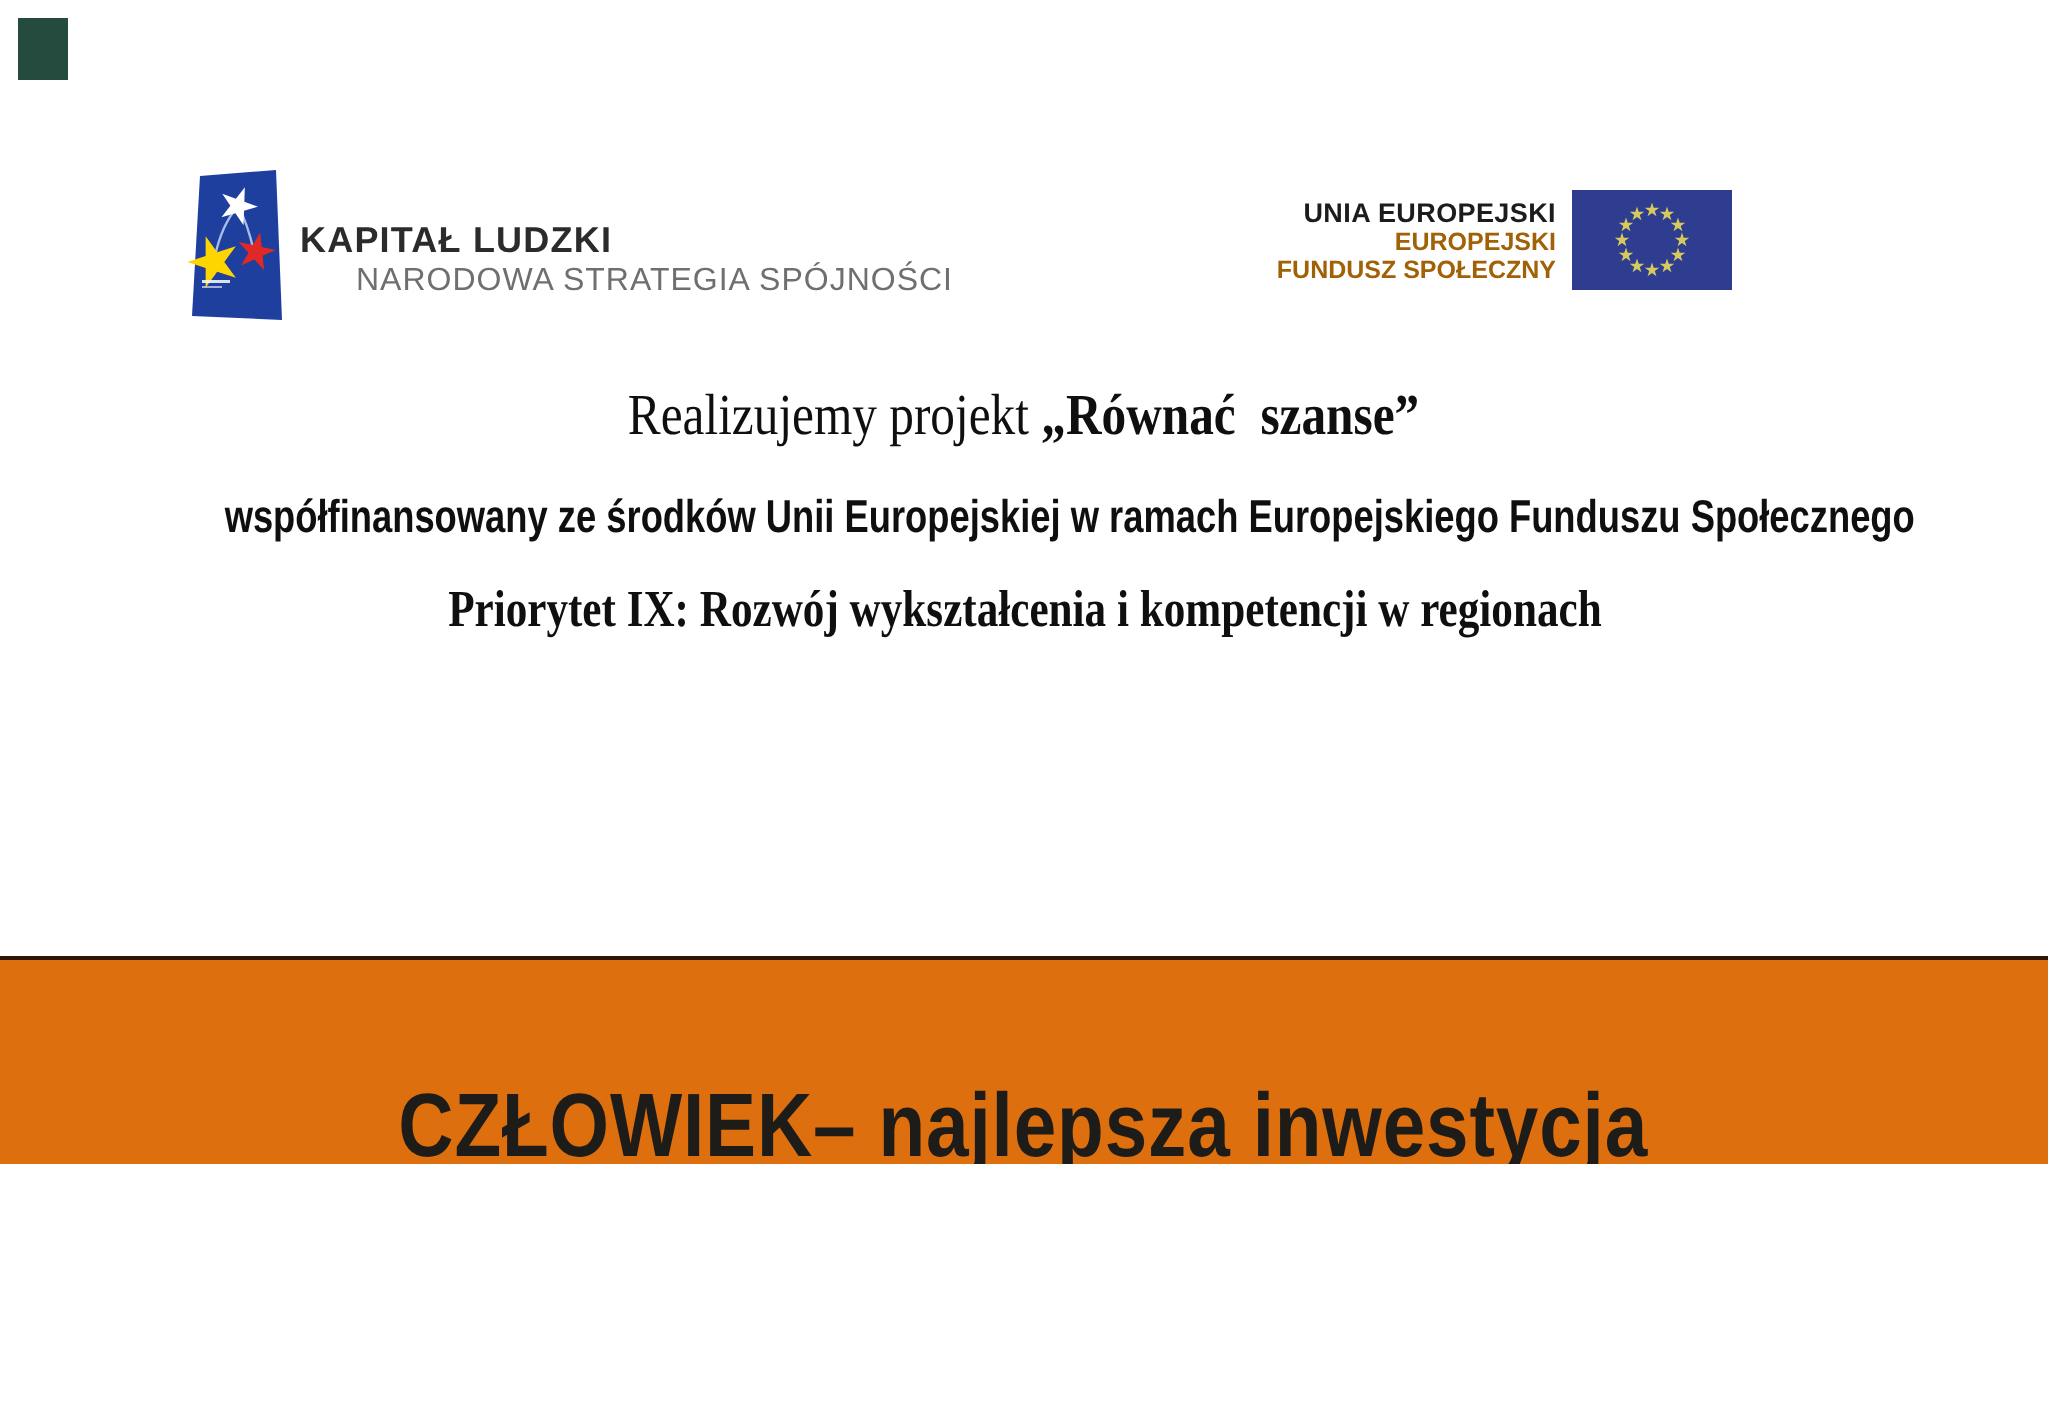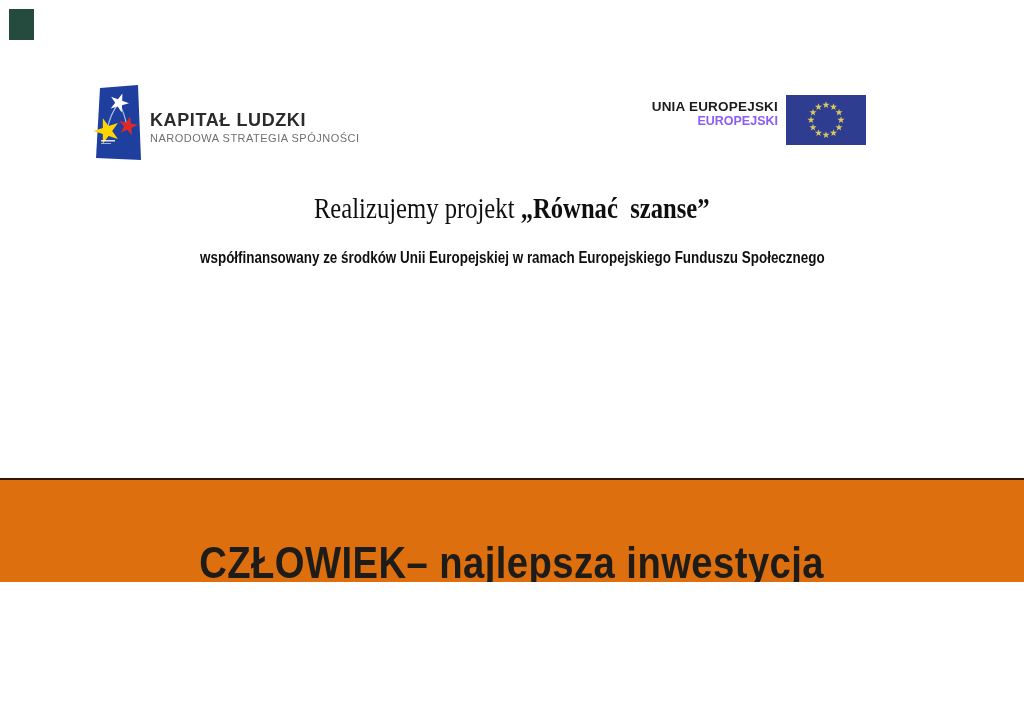--- a/index.html
+++ b/index.html
@@ -10,36 +10,36 @@
     font-family:"Liberation Serif", serif; color:var(--text_color,#111);
   }
   .corner-square{
     position:absolute; left:9px; top:9px; width:25px; height:31px;
     background:var(--corner_square,#254b3e);
   }
   
   .kl-logo{ position:absolute; left:94px; top:80px; width:52px; height:84px; }
   .kl-text{ position:absolute; left:150px; top:110px; font-family:"Liberation Sans",sans-serif; }
   .kl-title{ font-size:18px; font-weight:bold; letter-spacing:0.6px; color:var(--kl_title_color,#2b2b2b); line-height:20px; }
-  .kl-subtitle{ font-size:11px; letter-spacing:0.5px; color:var(--kl_subtitle_color,#6f6f6f); margin-top:2px; }
+  .kl-subtitle{ font-size:16px; letter-spacing:0.5px; color:var(--kl_subtitle_color,#6f6f6f); margin-top:2px;margin-left:28px; }
   
   .eu-text{
     position:absolute; left:560px; top:99px; width:218px; text-align:right;
     font-family:"Liberation Sans",sans-serif; color:#1c1c1c;
   }
   .eu-line1{ font-size:13.5px; font-weight:bold; line-height:15px; letter-spacing:0.2px; }
-  .eu-line2,.eu-line3{ font-size:12.5px; font-weight:600; line-height:14px; color:#8b5cf6; }
+  .eu-line2,.eu-line3{ font-size:12.5px; font-weight:600; line-height:14px; color:#a16207; }
   .eu-flag{ position:absolute; left:786px; top:95px; }
   
   .cline{ position:absolute; left:0; width:1024px; text-align:center; white-space:nowrap; }
   .squeeze{ display:inline-block; transform-origin:50% 50%; }
   .p1{ top:193px; font-size:29px; line-height:31px; }
   .p1 .squeeze{ transform:scaleX(0.85); }
   .p1 b{ white-space:pre; }
-  .p2{ top:245px; font-family:"Liberation Sans",sans-serif; font-weight:bold; font-size:17px; line-height:26px; }
+  .p2{ top:245px; font-family:"Liberation Sans",sans-serif; font-weight:bold; font-size:23px; line-height:26px; }
   .p2 .squeeze{ transform:scaleX(0.79); }
   .p3{ top:291px; font-weight:bold; font-size:26px; line-height:28px; }
   .p3 .squeeze{ transform:scaleX(0.83); }
   .p4{ top:339px; font-weight:bold; font-size:25px; line-height:32px; }
   .p4 .squeeze{ transform:scaleX(0.81); }
   .p5{ top:411px; font-weight:bold; font-size:25px; line-height:32px; }
   .p5 .squeeze{ transform:scaleX(0.82); }
   
   .banner{
     position:absolute; left:0; top:478px; width:1024px; height:170px;
@@ -77,20 +77,21 @@
     </svg>
   </div>
   <div class="kl-text">
     <div class="kl-title">KAPITAŁ LUDZKI</div>
     <div class="kl-subtitle">NARODOWA STRATEGIA SPÓJNOŚCI</div>
   </div>
 
   <div class="eu-text">
     <div class="eu-line1">UNIA EUROPEJSKI</div>
     <div class="eu-line2">EUROPEJSKI</div>
+    <div class="eu-line3">FUNDUSZ SPOŁECZNY</div>
   </div>
   <div class="eu-flag">
     <svg width="80" height="50" viewBox="0 0 80 50">
       <rect x="0" y="0" width="80" height="50" style="fill:var(--eu_flag,#2e3d8f)"></rect>
       <g style="fill:var(--eu_star,#d8c95e)">
         <use href="#star5" transform="translate(40,10) scale(0.38)"></use>
         <use href="#star5" transform="translate(47.5,12.01) scale(0.38)"></use>
         <use href="#star5" transform="translate(52.99,17.5) scale(0.38)"></use>
         <use href="#star5" transform="translate(55,25) scale(0.38)"></use>
         <use href="#star5" transform="translate(52.99,32.5) scale(0.38)"></use>
@@ -108,20 +109,23 @@
   <div class="cline p1">
     <span class="squeeze">
       <span>Realizujemy projekt </span><b>„Równać  szanse”</b>
     </span>
   </div>
 
   <div class="cline p2">
     <span class="squeeze">współfinansowany ze środków Unii Europejskiej w ramach Europejskiego Funduszu Społecznego</span>
   </div>
 
+  <div class="cline p3">
+    <span class="squeeze">Priorytet IX: Rozwój wykształcenia i kompetencji w regionach</span>
+  </div>
 
 
 
   <div class="banner">
     <span class="banner-text">CZŁOWIEK– najlepsza inwestycja</span>
   </div>
 
 </div>
 
 </body></html>

